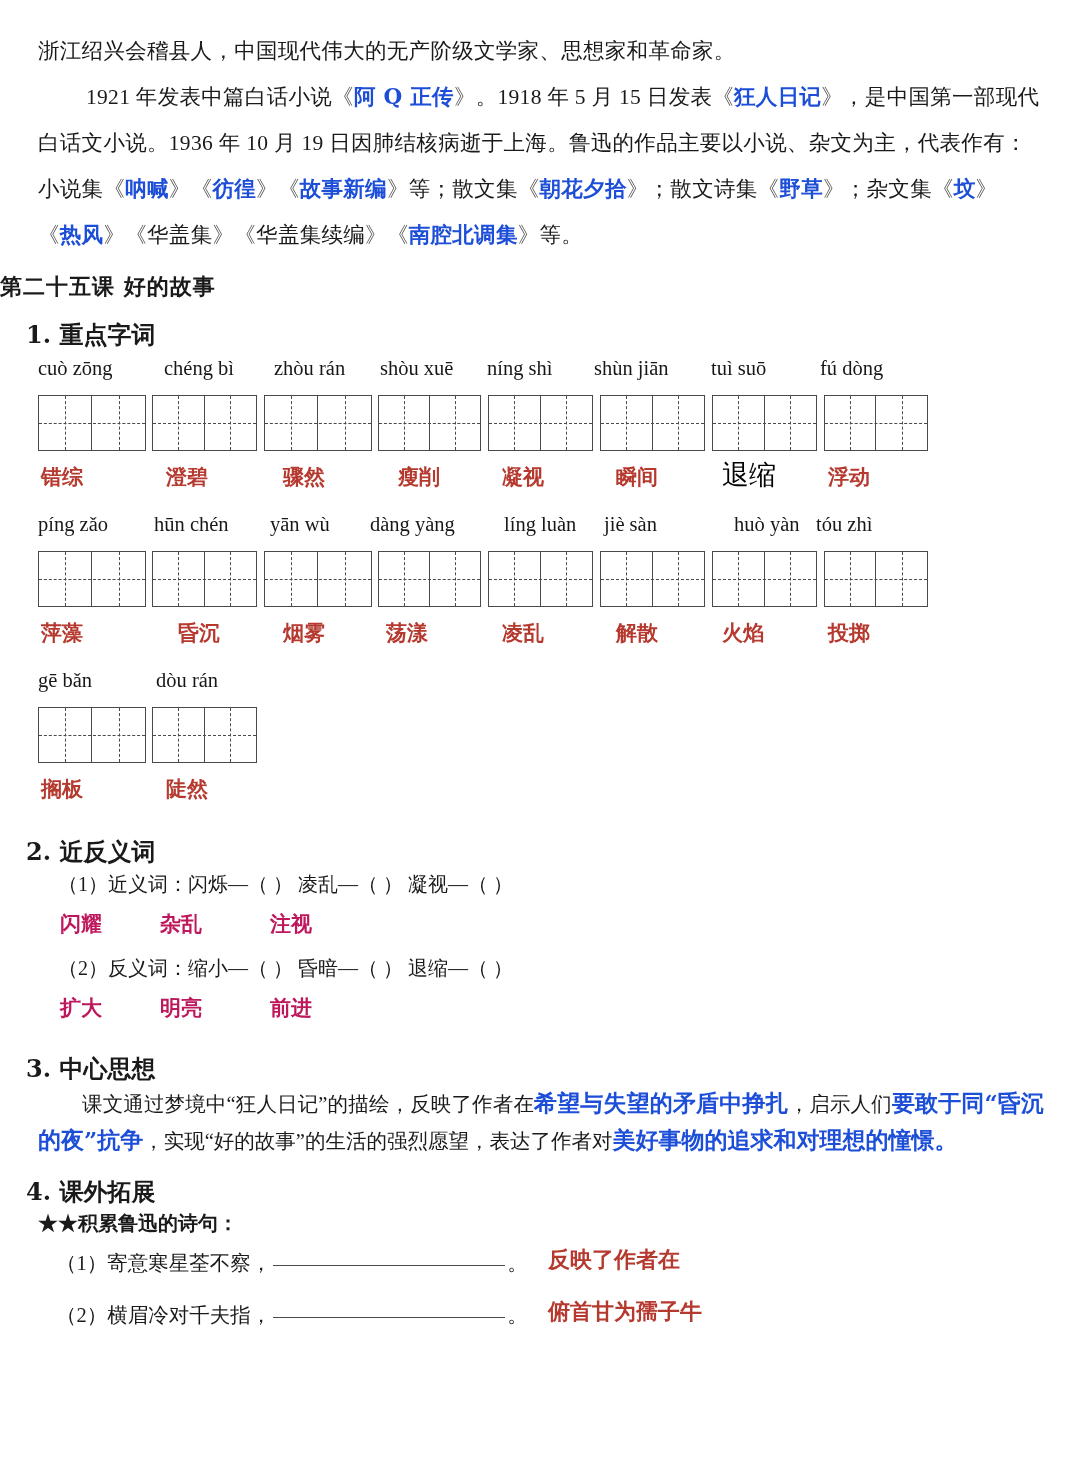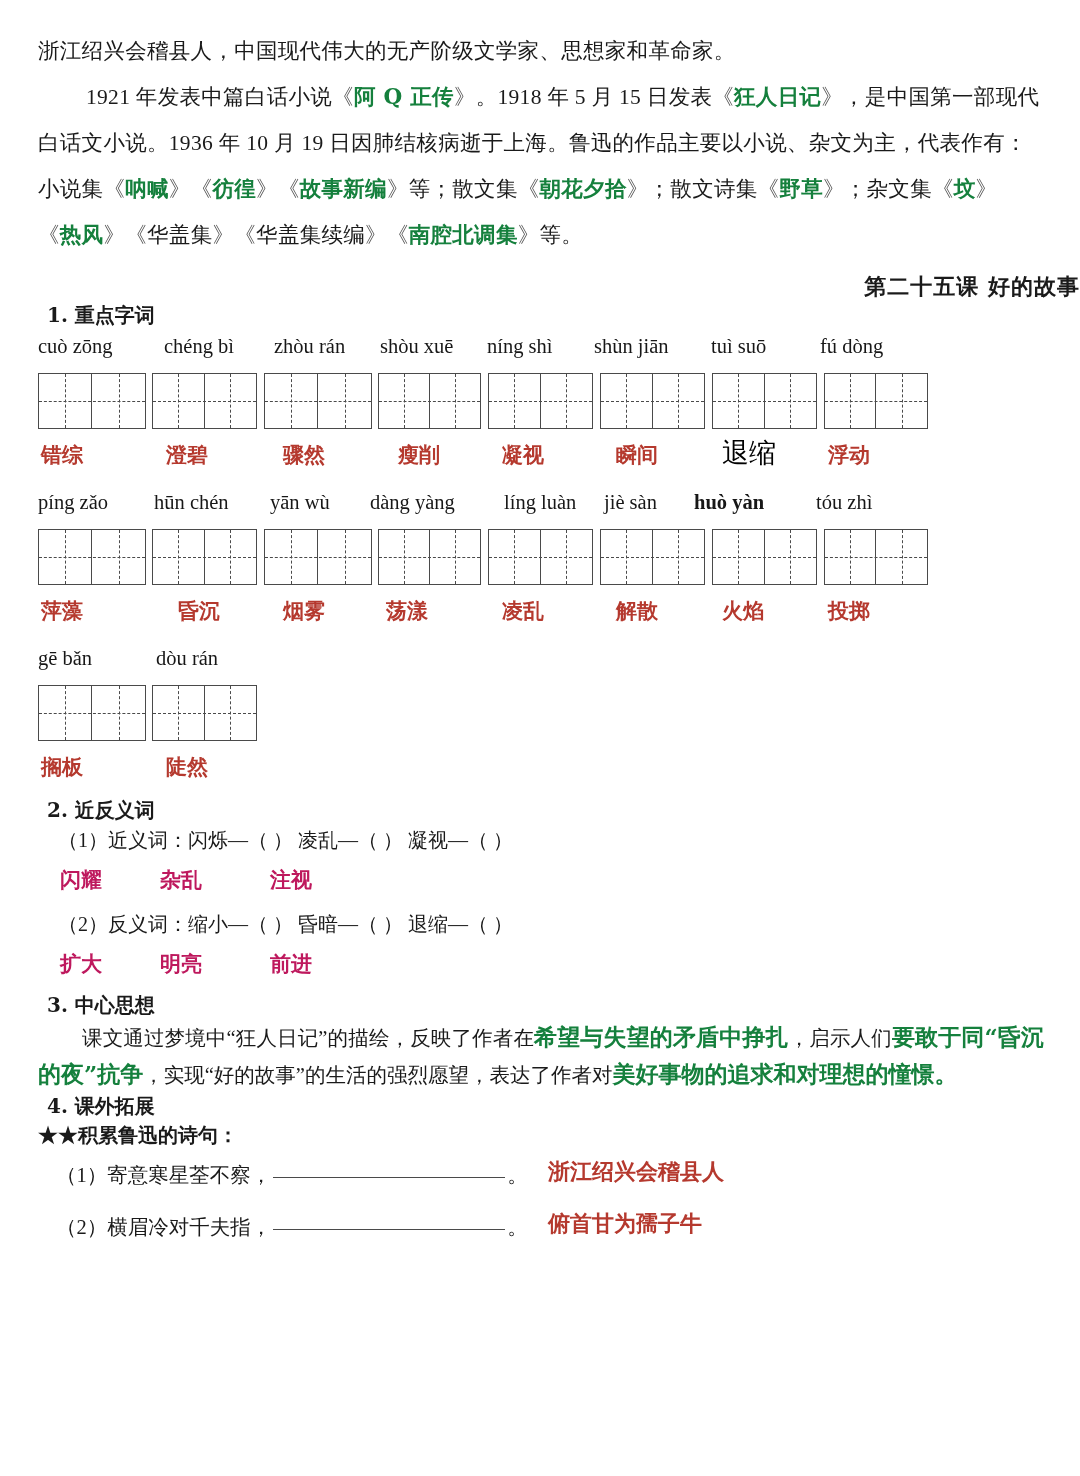--- a/index.html
+++ b/index.html
@@ -25,42 +25,42 @@
   
   .intro {
     padding: 0 40px 0 38px;
     font-size: 21.5px;
     line-height: 46px;
     letter-spacing: 0.3px;
   }
   .intro .p1 { margin-top: 28px; }
   .intro .p2 { margin-top: 0px; text-indent: 48px; }
   .red {
-    color: #15803d;
+    color: #1d4ed8;
     font-weight: bold;
     font-family: "DejaVu Serif", "Liberation Serif", serif;
   }
   .brk { color: #555; font-weight: normal; }
 
   
   .lesson-title {
-    text-align: right;
+    text-align: left;
     font-size: 22px;
     font-weight: bold;
     margin-top: 14px;
     letter-spacing: 1px;
     font-family: "DejaVu Serif", "Liberation Serif", serif;
   }
 
   
   .sec-head {
-    font-size: 20px;
-    font-weight: bold;
-    padding-left: 47px;
-    margin-top: 0;
+    font-size: 24px;
+    font-weight: bold;
+    padding-left: 26px;
+    margin-top: 17px;
     font-family: "DejaVu Serif", "Liberation Serif", serif;
   }
 
   
   .block { padding-left: 38px; }
 
   .pinyin-row {
     position: relative;
     height: 44px;
     font-size: 20.5px;
@@ -269,21 +269,21 @@
         <span style="left: 790px;">浮动</span>
       </div>
 
     <div class="pinyin-row" id="pinyin-row-2">
         <span style="left: 0px;">píng zǎo</span>
         <span style="left: 116px;">hūn chén</span>
         <span style="left: 232px;">yān wù</span>
         <span style="left: 332px;">dàng yàng</span>
         <span style="left: 466px;">líng luàn</span>
         <span style="left: 566px;">jiè sàn</span>
-        <span style="left: 656px; font-weight: bold;">huò yàn</span>
+        <span style="left: 696px;">huò yàn</span>
         <span style="left: 778px;">tóu zhì</span>
       </div>
     <div class="grid-row" id="grid-row-2">
         <div class="tzg" style="left: 0px; width: 108px;">
           <div class="cell left"></div>
           <div class="cell right"></div>
         </div>
         <div class="tzg" style="left: 114px; width: 105px;">
           <div class="cell left"></div>
           <div class="cell right"></div>
@@ -365,21 +365,21 @@
   <div class="sec-head">3. 中心思想</div>
   <div class="idea">
     <span>课文通过梦境中“狂人日记”的描绘，反映了作者在</span><span class="red">希望与失望的矛盾中挣扎</span><span>，启示人们</span><span class="red">要敢于同“昏沉的夜”抗争</span><span>，实现“好的故事”的生活的强烈愿望，表达了作者对</span><span class="red">美好事物的追求和对理想的憧憬。</span>
   </div>
 
   <div class="sec-head">4. 课外拓展</div>
   <div class="stars">★★积累鲁迅的诗句：</div>
   <div id="poem-list">
       <div class="poem">
         <span class="ptext">（1）寄意寒星荃不察，<span class="blankline"></span>。</span>
-        <span class="pans">浙江绍兴会稽县人</span>
+        <span class="pans">反映了作者在</span>
       </div>
       <div class="poem">
         <span class="ptext">（2）横眉冷对千夫指，<span class="blankline"></span>。</span>
         <span class="pans">俯首甘为孺子牛</span>
       </div>
     </div>
 
 </div>
 
 </body></html>

